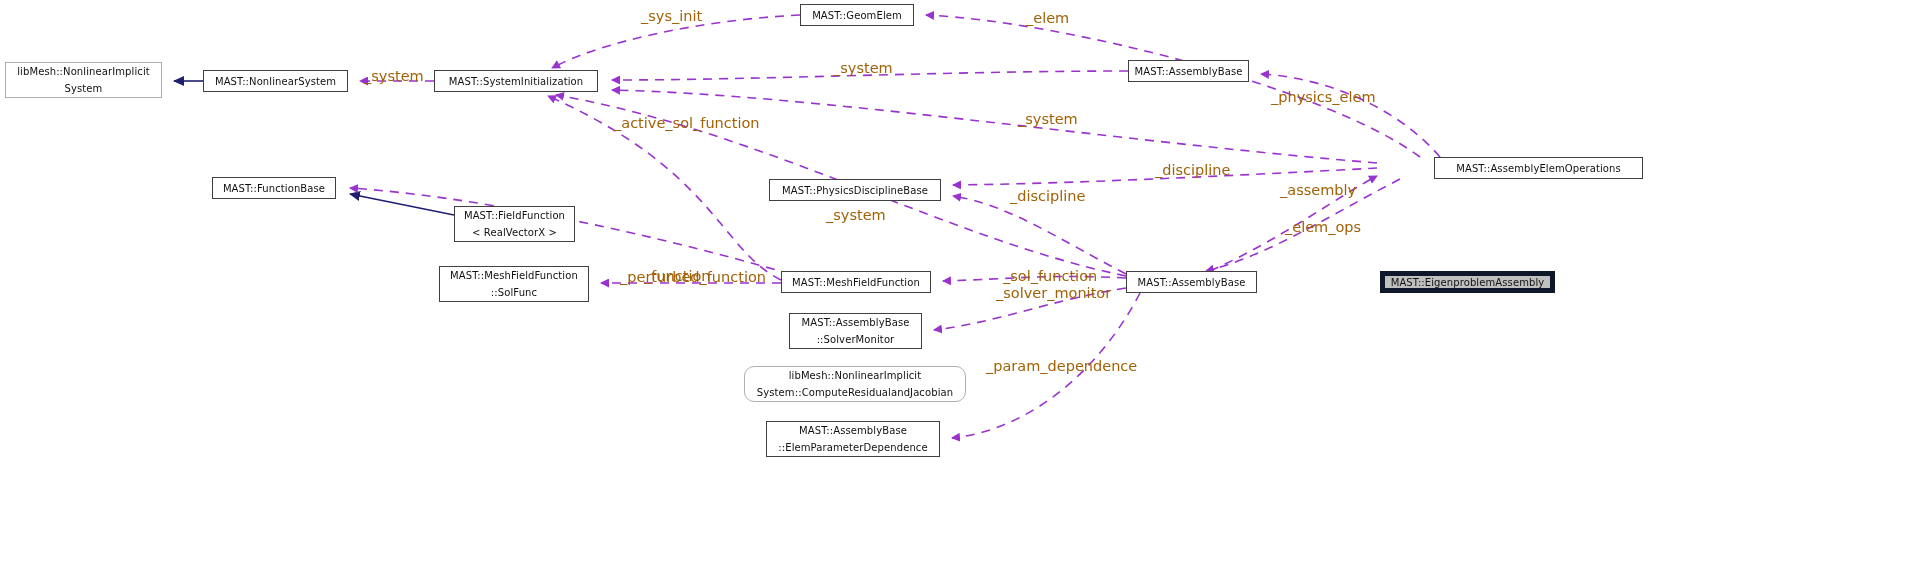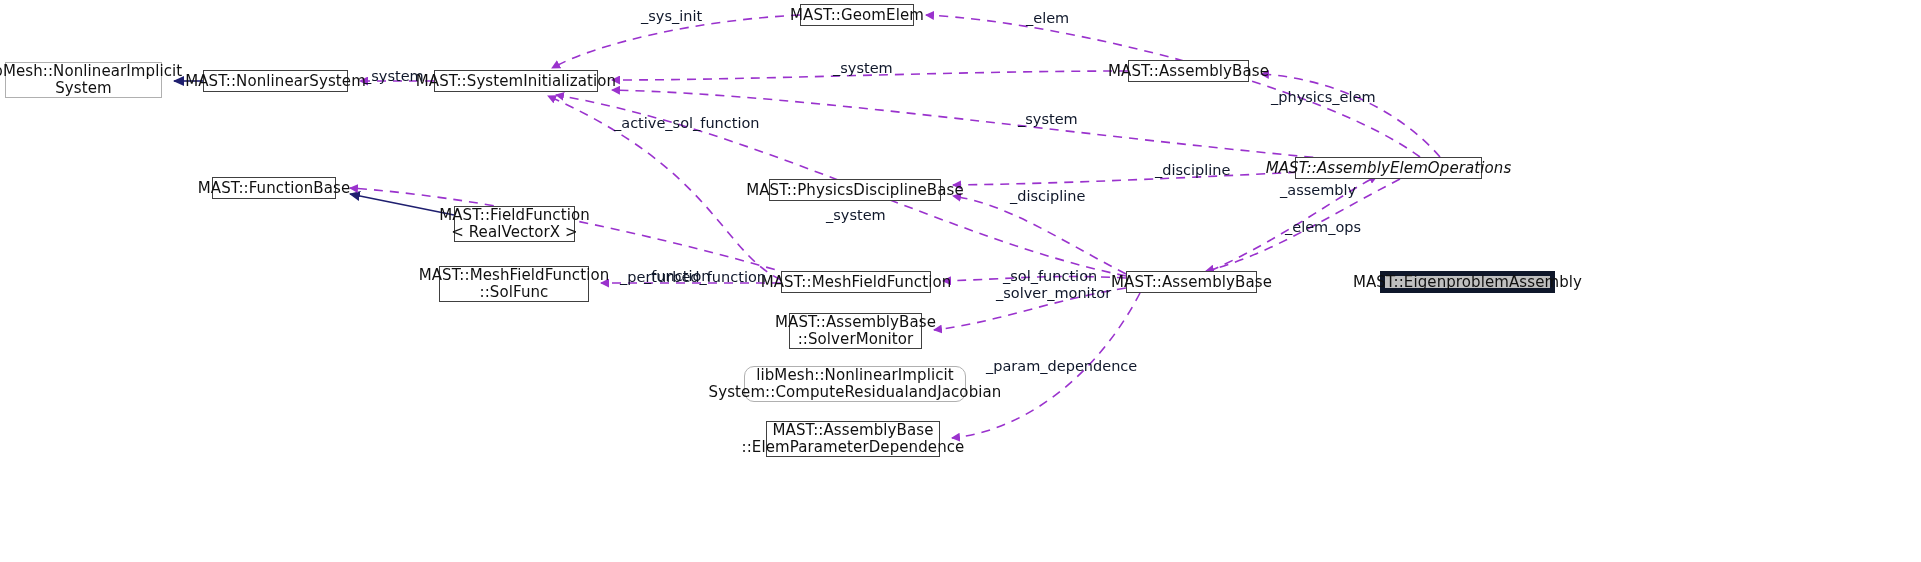--- a/index.html
+++ b/index.html
@@ -27,40 +27,40 @@
   }
   .node {
     position: absolute;
     box-sizing: border-box;
     display: flex;
     align-items: center;
     justify-content: center;
     text-align: center;
     background: #ffffff;
     border: 1px solid #404040;
-    font-size: 15px;
+    font-size: 10px;
     line-height: 17px;
     color: #101010;
     letter-spacing: 0.1px;
     white-space: pre;
     padding: 0 6px;
   }
   .node.external {
     border: 1px solid #b0b0b0;
     color: #101010;
   }
   .node.current {
     background: #bfbfbf;
     border: 5px solid #0f172a;
   }
   .edge-label {
     position: absolute;
     font-size: 14.5px;
     line-height: 16px;
-    color: #0f172a;
+    color: #a16207;
     white-space: pre;
     text-align: right;
     background: transparent;
   }
 </style>
 </head>
 <body>
 
 <div id="diagram">
 
@@ -129,21 +129,21 @@
 System</div>
 
   <div class="node" style="left:203px; top:70px; width:145px; height:22px;">MAST::NonlinearSystem</div>
 
   <div class="node" style="left:434px; top:70px; width:164px; height:22px;">MAST::SystemInitialization</div>
 
   <div class="node" style="left:800px; top:4px; width:114px; height:22px;">MAST::GeomElem</div>
 
   <div class="node" style="left:1128px; top:60px; width:121px; height:22px;">MAST::AssemblyBase</div>
 
-  <div class="node" style="left:1295px; top:157px; width:187px; height:22px;font-style:italic;">MAST::AssemblyElemOperations</div>
+  <div class="node" style="left:1434px; top:157px; width:209px; height:22px;">MAST::AssemblyElemOperations</div>
 
   <div class="node" style="left:212px; top:177px; width:124px; height:22px;">MAST::FunctionBase</div>
 
   <div class="node" style="left:454px; top:206px; width:121px; height:36px;">MAST::FieldFunction
 &lt; RealVectorX &gt;</div>
 
   <div class="node" style="left:769px; top:179px; width:172px; height:22px;">MAST::PhysicsDisciplineBase</div>
 
   <div class="node" style="left:439px; top:266px; width:150px; height:36px;">MAST::MeshFieldFunction
 ::SolFunc</div>

